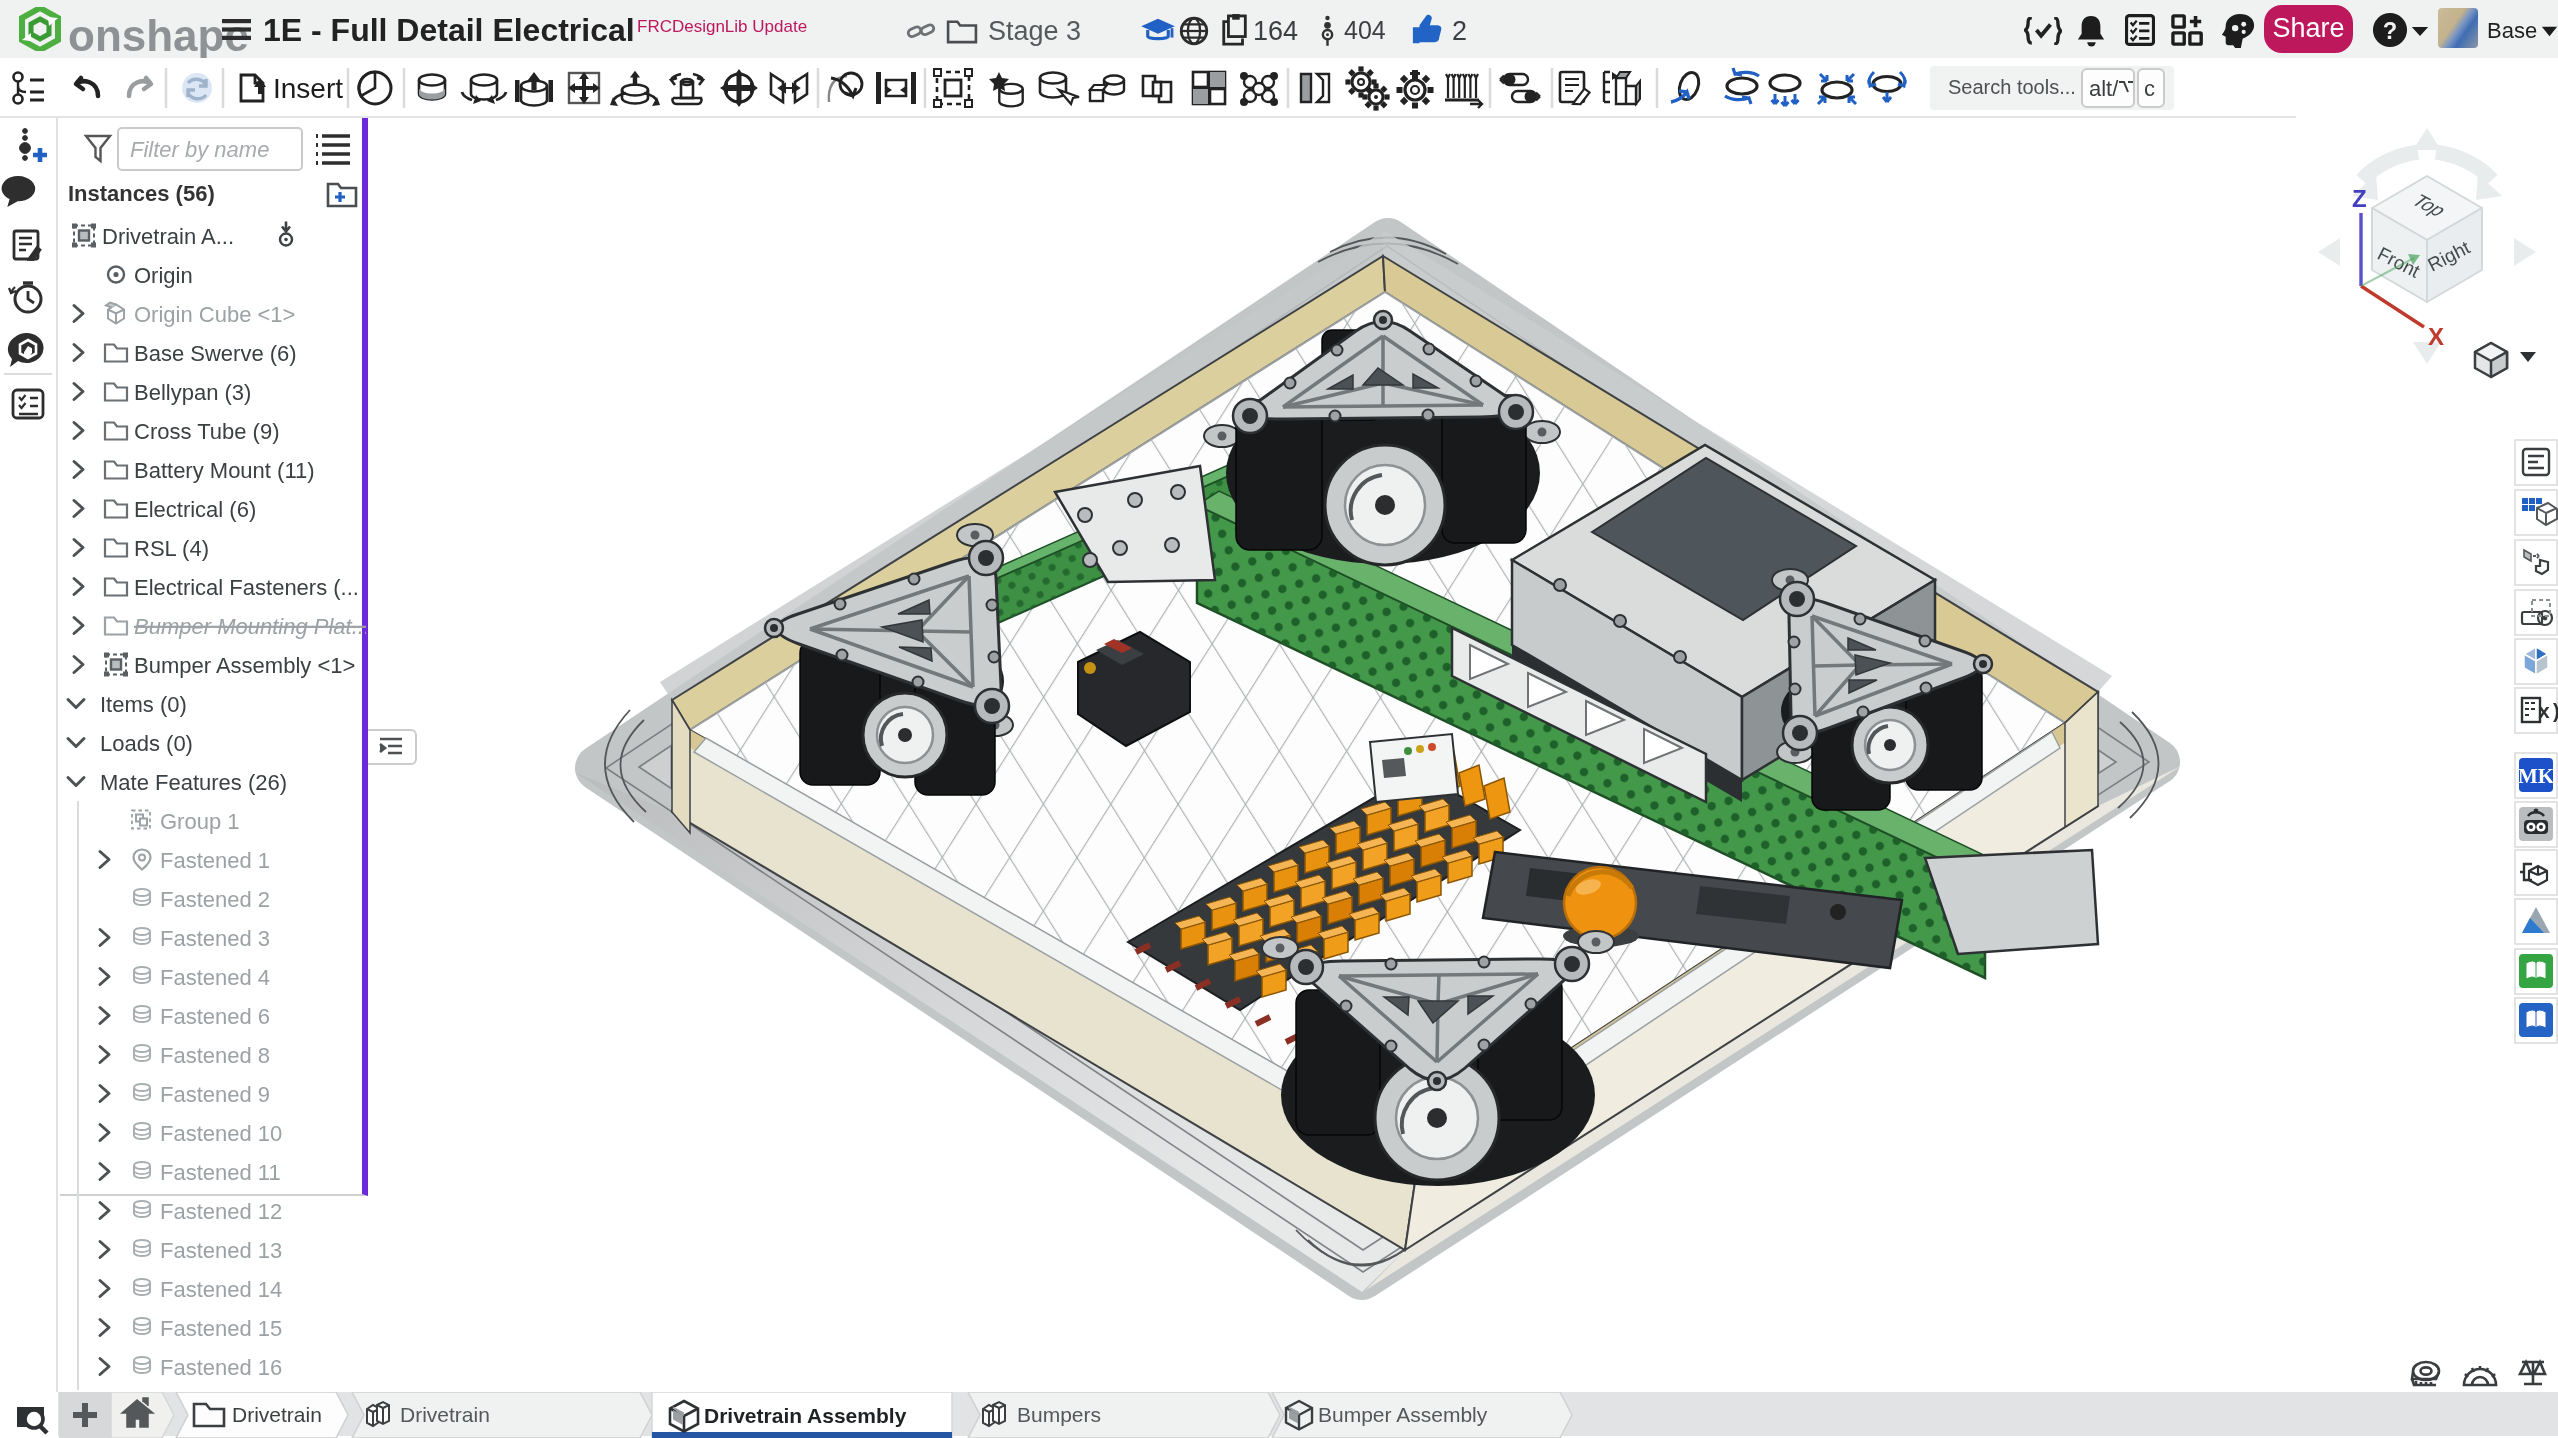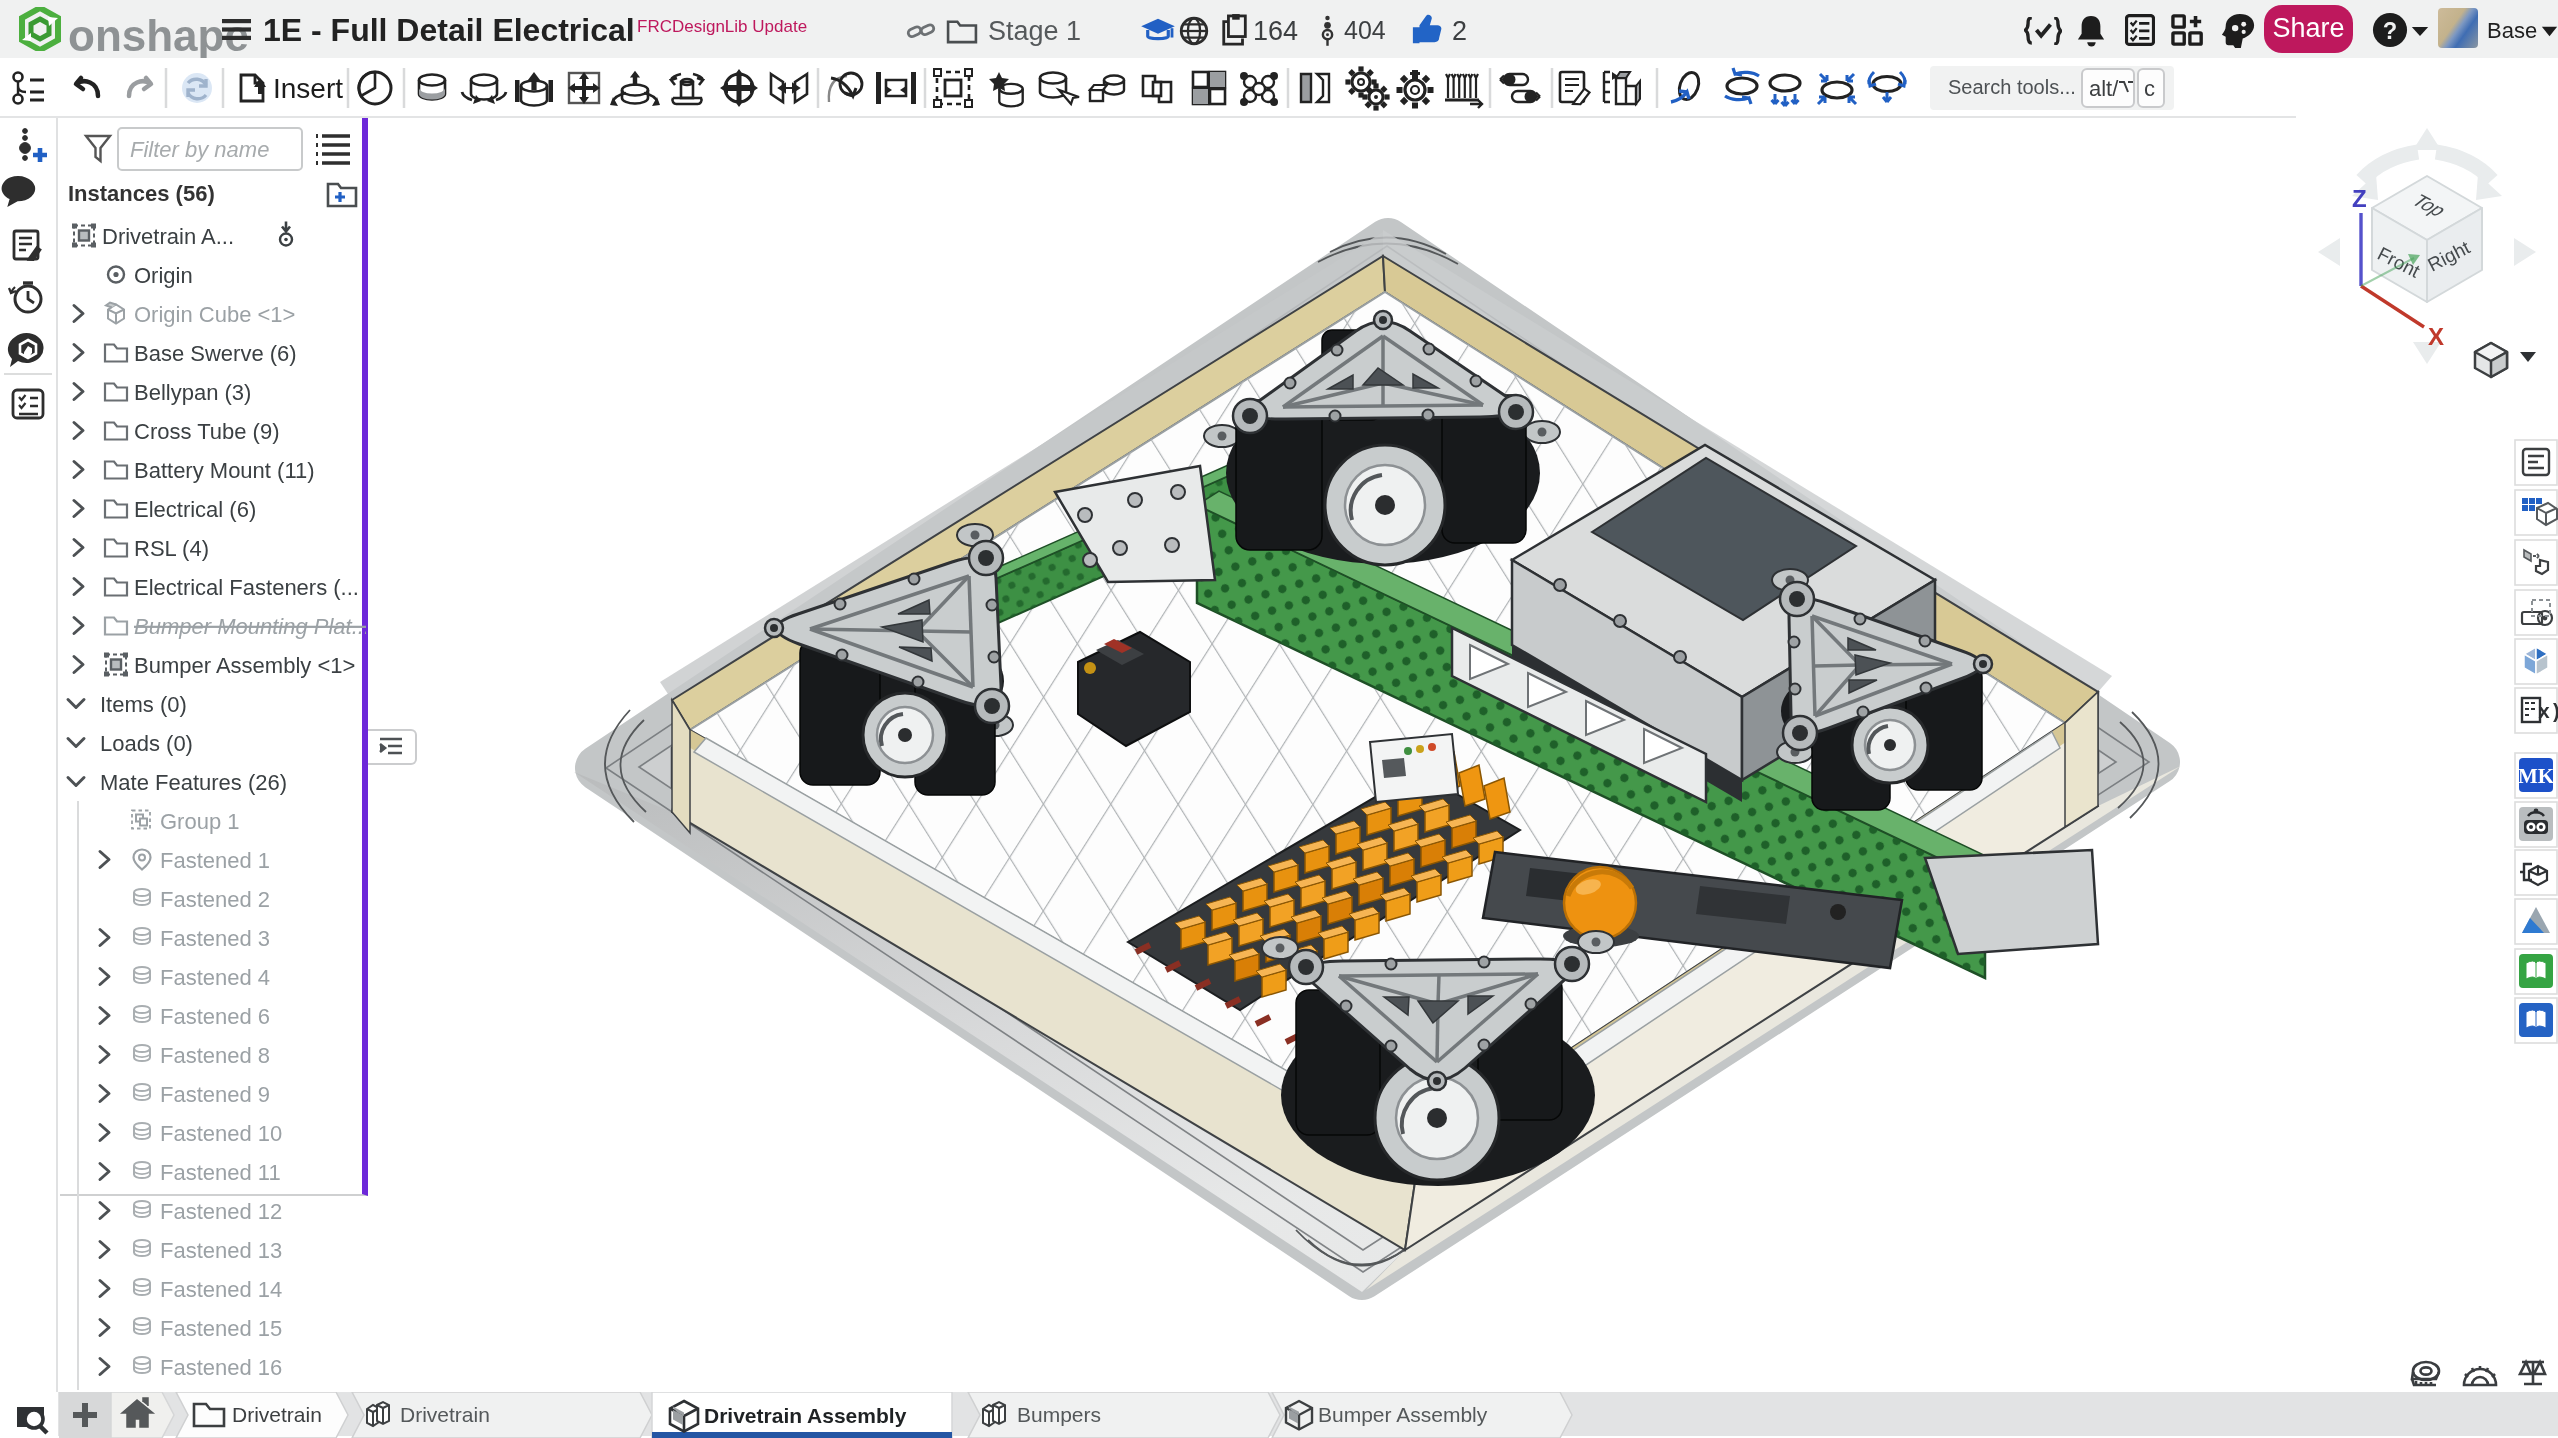--- a/index.html
+++ b/index.html
@@ -35,21 +35,21 @@
 <div class="abs" style="left:637px;top:17px;font-size:17px;color:#be185d">FRCDesignLib Update</div>
 <svg class="abs" style="left:906px;top:18px" width="30" height="26" viewBox="0 0 30 26">
         <g fill="none" stroke="#6d7174" stroke-width="2.8">
           <rect x="2" y="10" width="13" height="7.5" rx="3.75" transform="rotate(-25 8.5 13.75)"></rect>
           <rect x="15" y="8" width="13" height="7.5" rx="3.75" transform="rotate(-25 21.5 11.75)"></rect>
         </g>
       </svg>
 <svg class="abs" style="left:946px;top:18px" width="32" height="26" viewBox="0 0 34 28">
         <path d="M2 4 h10 l3 4 h17 v18 h-30 z" fill="none" stroke="#4a4e50" stroke-width="2.8"></path>
       </svg>
-<div class="abs" style="left:988px;top:16px;font-size:27px;color:#55595b">Stage 1</div>
+<div class="abs" style="left:988px;top:16px;font-size:27px;color:#55595b">Stage 3</div>
 <svg class="abs" style="left:1140px;top:17px" width="36" height="28" viewBox="0 0 38 30">
         <path d="M19 2 L37 10 L19 18 L1 10 Z" fill="#2160c4"></path>
         <path d="M8 14 v7 c0 3 22 3 22 0 v-7" fill="none" stroke="#2160c4" stroke-width="3.4"></path>
         <line x1="34" y1="12" x2="34" y2="22" stroke="#2160c4" stroke-width="3"></line>
       </svg>
 <svg class="abs" style="left:1179px;top:16px" width="30" height="30" viewBox="0 0 32 32">
         <circle cx="16" cy="16" r="13.6" fill="none" stroke="#2c2c2c" stroke-width="3"></circle>
         <ellipse cx="16" cy="16" rx="6.5" ry="13.6" fill="none" stroke="#2c2c2c" stroke-width="2.4"></ellipse>
         <line x1="2.5" y1="16" x2="29.5" y2="16" stroke="#2c2c2c" stroke-width="2.4"></line>
         <path d="M4 9 h24 M4 23 h24" stroke="#2c2c2c" stroke-width="2.4" fill="none"></path>

